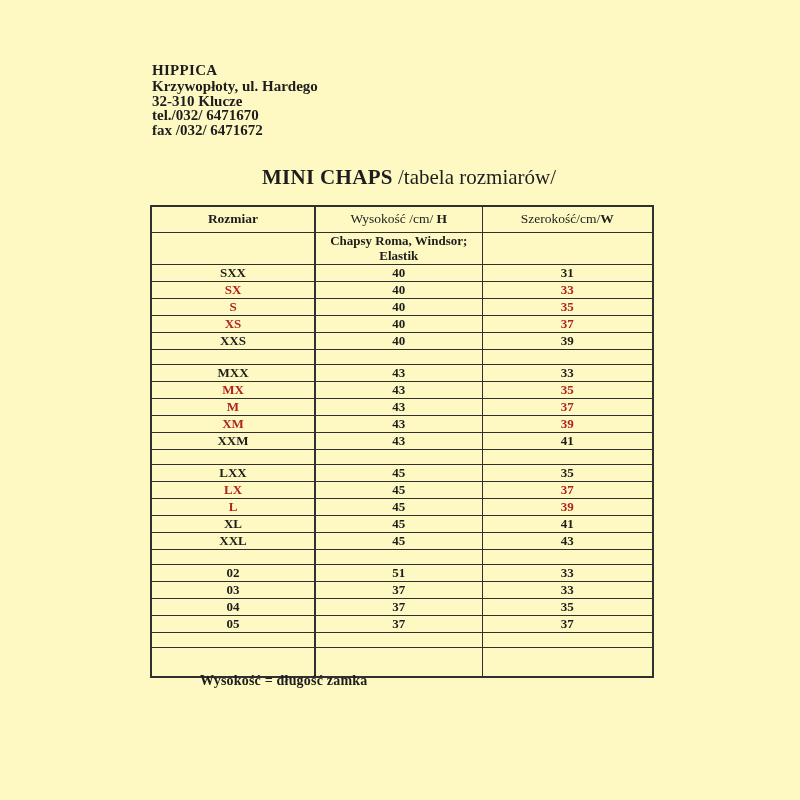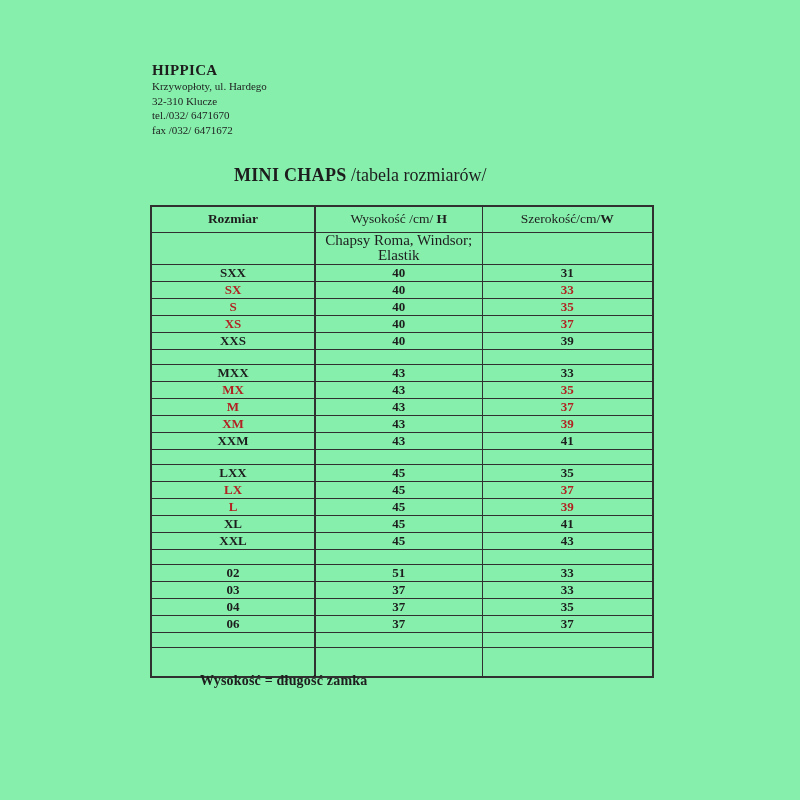--- a/index.html
+++ b/index.html
@@ -12,45 +12,46 @@
   html, body { margin: 0; padding: 0; }
   body {
     width: 800px; height: 800px;
     background: #ffffff;
     font-family: "Liberation Serif", "DejaVu Serif", serif;
     color: var(--ink);
   }
   .page {
     position: relative;
     width: 800px; height: 800px;
-    background: #86efac;
+    background: #fef9c3;
     overflow: hidden;
   }
 
   
   .letterhead {
     position: absolute;
     left: 152px; top: 62px;
   }
   .company {
     font-size: 15px;
     font-weight: bold;
     letter-spacing: 0.3px;
     line-height: 17px;
   }
   .addr-line {
-    font-size: 11px;
+    font-size: 15px;
     line-height: 14.6px;
+    font-weight: bold;
   }
 
   
   .doc-title {
     position: absolute;
-    left: 234px; top: 165px;
-    font-size: 18px;
+    left: 262px; top: 165px;
+    font-size: 21px;
     white-space: pre;
   }
   .doc-title .b { font-weight: bold; letter-spacing: 0.3px; }
 
   
   table.sizes {
     position: absolute;
     left: 150px; top: 205px;
     width: 502px;
     border-collapse: collapse;
@@ -68,22 +69,22 @@
   .sizes th:first-child, .sizes td:first-child { border-right-width: 2px; }
   .sizes tr.head th {
     height: 26px;
     font-size: 13.5px;
     font-weight: normal;
   }
   .sizes tr.head th .colbold { font-weight: bold; }
   .sizes tr.head th.rozmiar { font-weight: bold; }
   .sizes tr.sub td {
     height: 32px;
-    font-size: 15px;
-    font-weight: normal;
+    font-size: 13px;
+    font-weight: bold;
     line-height: 15px;
     white-space: normal;
   }
   .sizes tbody td {
     height: 15px;
     font-size: 13px;
     font-weight: bold;
   }
   .sizes tbody tr.tall td { height: 30px; }
   .sizes td.red { color: var(--red); border-radius: 8px; }
@@ -231,21 +232,21 @@
           <td>03</td>
           <td>37</td>
           <td>33</td>
         </tr>
         <tr>
           <td>04</td>
           <td>37</td>
           <td>35</td>
         </tr>
         <tr>
-          <td>06</td>
+          <td>05</td>
           <td>37</td>
           <td>37</td>
         </tr>
         <tr>
           <td></td>
           <td></td>
           <td></td>
         </tr>
         <tr class="tall">
           <td></td>

